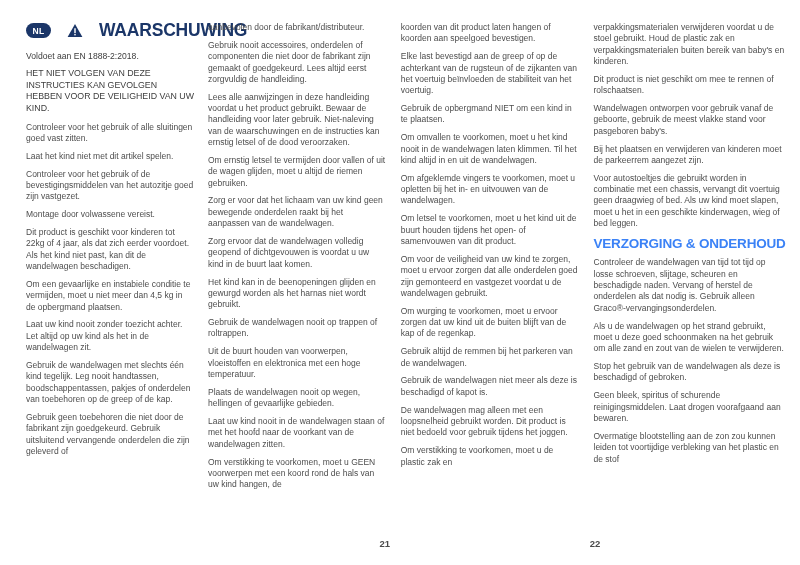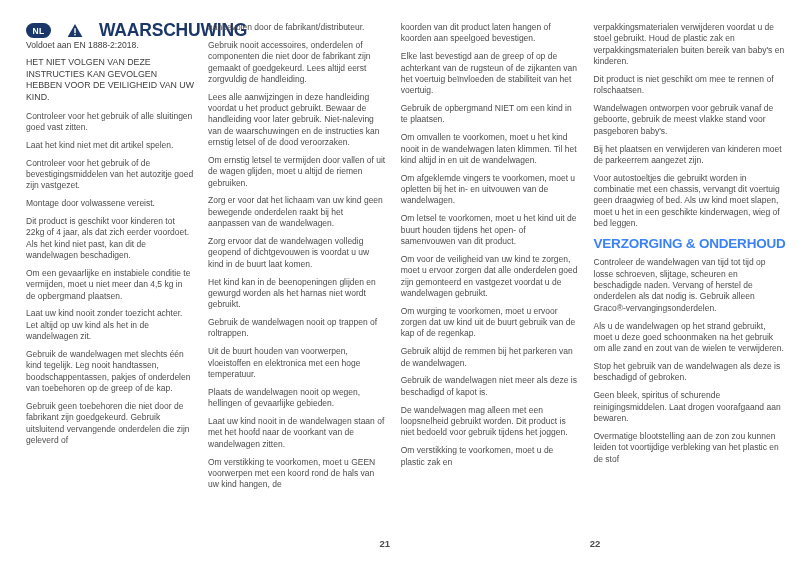--- a/index.html
+++ b/index.html
@@ -33,21 +33,21 @@
   }
   .col-1 { width: 182px; }
   .col-2 { width: 196px; }
   .col-3 { width: 196px; }
   .col-4 { width: 196px; padding-right: 0; }
 
   .warn-header {
     display: flex;
     align-items: center;
     gap: 16px;
-    margin-bottom: 0;
+    margin-bottom: 11px;
   }
   .nl-badge {
     display: inline-flex;
     align-items: center;
     justify-content: center;
     width: 25px;
     height: 15px;
     border-radius: 8px;
     background: #1b3668;
     color: #ffffff;
@@ -161,21 +161,21 @@
     </div>
 
     <div class="col col-3">
       <p class="body">koorden van dit product laten hangen of koorden aan speelgoed bevestigen.</p>
       <p class="body">Elke last bevestigd aan de greep of op de achterkant van de rugsteun of de zijkanten van het voertuig beïnvloeden de stabiliteit van het voertuig.</p>
       <p class="body">Gebruik de opbergmand NIET om een kind in te plaatsen.</p>
       <p class="body">Om omvallen te voorkomen, moet u het kind nooit in de wandelwagen laten klimmen. Til het kind altijd in en uit de wandelwagen.</p>
       <p class="body">Om afgeklemde vingers te voorkomen, moet u opletten bij het in- en uitvouwen van de wandelwagen.</p>
       <p class="body">Om letsel te voorkomen, moet u het kind uit de buurt houden tijdens het open- of samenvouwen van dit product.</p>
       <p class="body">Om voor de veiligheid van uw kind te zorgen, moet u ervoor zorgen dat alle onderdelen goed zijn gemonteerd en vastgezet voordat u de wandelwagen gebruikt.</p>
-      <p class="body">Om wurging te voorkomen, moet u ervoor zorgen dat uw kind uit de buurt gebruik van de kap of de regenkap.</p>
+      <p class="body">Om wurging te voorkomen, moet u ervoor zorgen dat uw kind uit de buiten blijft van de kap of de regenkap.</p>
       <p class="body">Gebruik altijd de remmen bij het parkeren van de wandelwagen.</p>
       <p class="body">Gebruik de wandelwagen niet meer als deze is beschadigd of kapot is.</p>
       <p class="body">De wandelwagen mag alleen met een loopsnelheid gebruikt worden. Dit product is niet bedoeld voor gebruik tijdens het joggen.</p>
       <p class="body">Om verstikking te voorkomen, moet u de plastic zak en</p>
     </div>
 
     <div class="col col-4">
       <p class="body">verpakkingsmaterialen verwijderen voordat u de stoel gebruikt. Houd de plastic zak en verpakkingsmaterialen buiten bereik van baby's en kinderen.</p>
       <p class="body">Dit product is niet geschikt om mee te rennen of rolschaatsen.</p>
       <p class="body">Wandelwagen ontworpen voor gebruik vanaf de geboorte, gebruik de meest vlakke stand voor pasgeboren baby's.</p>

